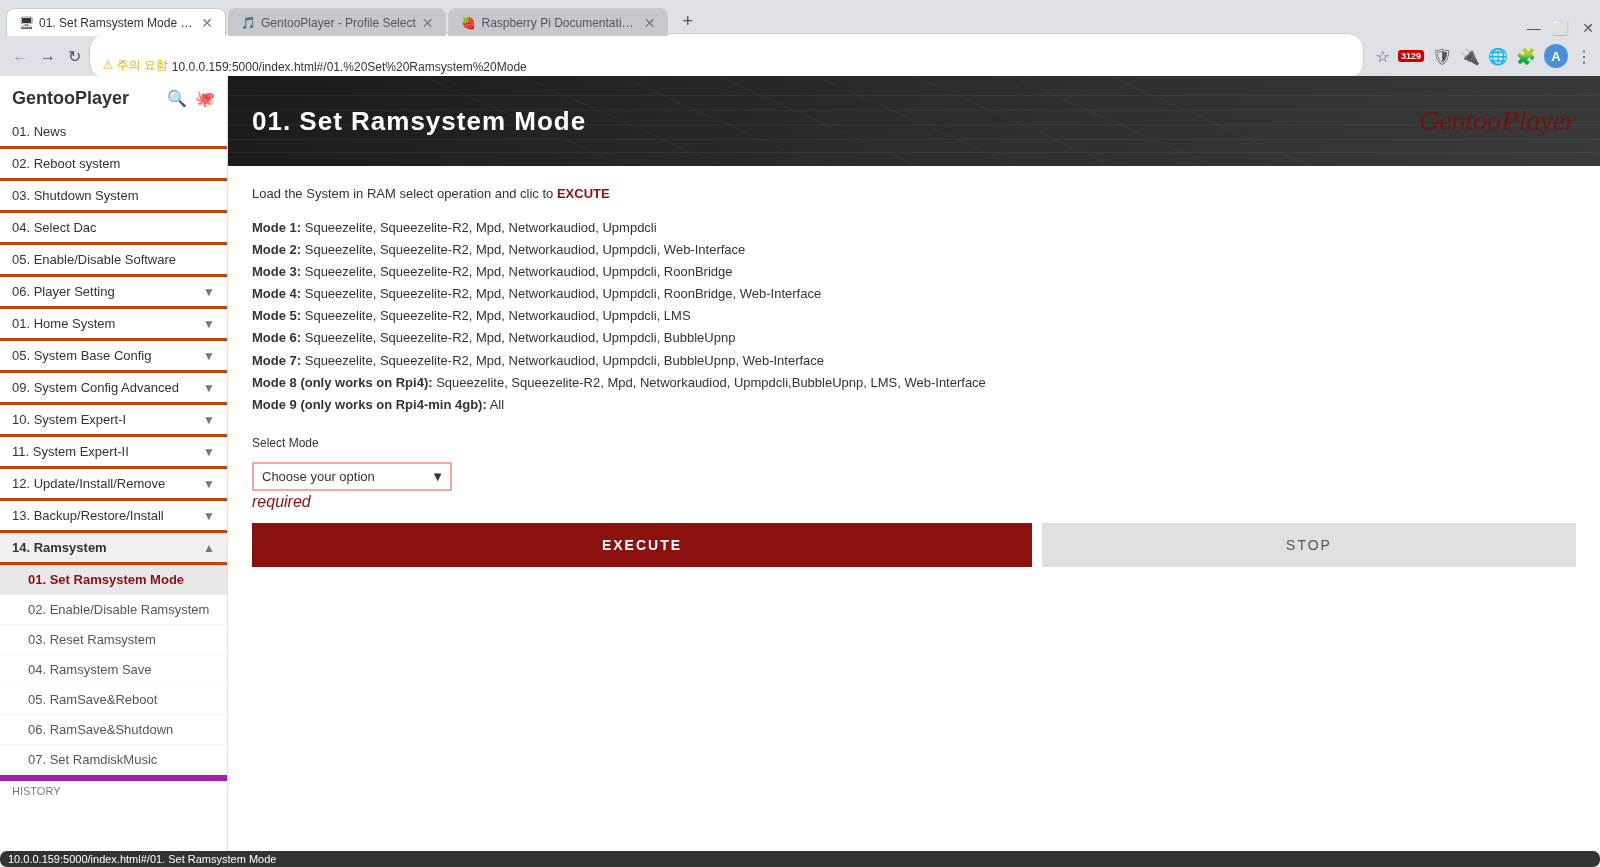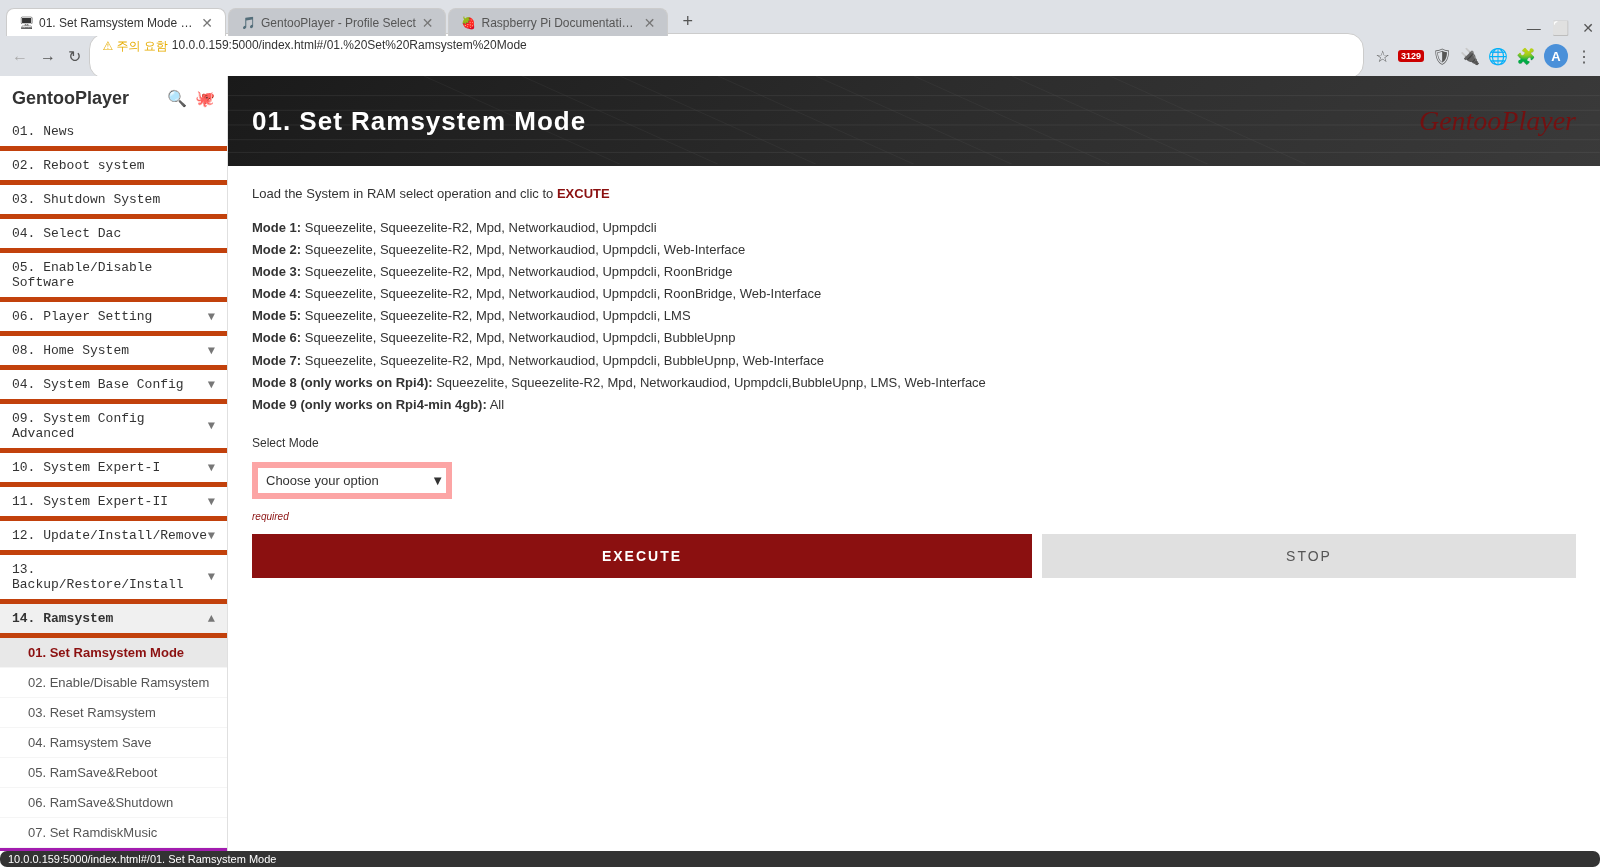--- a/index.html
+++ b/index.html
@@ -13,39 +13,39 @@
     .tab.inactive { background: #c5c8cd; color: #555; }
     .tab-icon { width: 14px; height: 14px; margin-right: 6px; flex-shrink: 0; }
     .tab-title { flex: 1; overflow: hidden; text-overflow: ellipsis; white-space: nowrap; font-size: 12px; }
     .tab-close { margin-left: 6px; color: #777; cursor: pointer; font-size: 14px; line-height: 1; }
     .tab-new { background: none; border: none; font-size: 18px; color: #555; cursor: pointer; padding: 0 8px; align-self: center; margin-left: 4px; }
     .tab-window-controls { margin-left: auto; display: flex; gap: 4px; align-items: center; }
 
     .address-bar { display: flex; align-items: center; background: #dee1e6; padding: 4px 8px; gap: 4px; height: 40px; }
     .nav-btn { background: none; border: none; font-size: 16px; color: #555; cursor: pointer; padding: 2px 4px; }
     .nav-btn.disabled { color: #aaa; }
-    .url-bar { flex: 1; display: flex; align-items: flex-start; background: #fff; border-radius: 16px; padding: 4px 12px; height: 46px; border: 1px solid #ccc; font-size: 12px; color: #333; }
+    .url-bar { flex: 1; display: flex; align-items: flex-end; background: #fff; border-radius: 16px; padding: 4px 12px; height: 46px; border: 1px solid #ccc; font-size: 12px; color: #333; }
     .url-warning { color: #e6ac00; margin-right: 4px; font-size: 12px; }
     .url-text { flex: 1; color: #333; font-size: 12px; }
     .toolbar-icons { display: flex; align-items: center; gap: 8px; margin-left: 8px; }
     .toolbar-icon { font-size: 16px; color: #555; cursor: pointer; }
     .toolbar-icon.profile { width: 24px; height: 24px; background: #4a90d9; border-radius: 50%; display: flex; align-items: center; justify-content: center; color: #fff; font-size: 13px; font-weight: bold; }
     .badge { background: #c00; color: #fff; font-size: 9px; border-radius: 3px; padding: 1px 3px; font-weight: bold; }
 
     
     .app { display: flex; flex: 1; overflow: hidden; }
 
     
     .sidebar { width: 228px; flex-shrink: 0; background: #fff; border-right: 1px solid #e0e0e0; overflow-y: auto; position: relative; }
     .sidebar-header { padding: 12px 12px 8px; display: flex; align-items: center; justify-content: space-between; }
     .sidebar-logo { font-size: 18px; font-weight: bold; color: #333; }
     .sidebar-header-icons { display: flex; gap: 8px; }
     .sidebar-header-icon { color: #555; font-size: 16px; cursor: pointer; }
     .sidebar-scroll { overflow-y: auto; }
-    .sidebar-item { padding: 7px 12px; cursor: pointer; color: #333; font-size: 13px; display: flex; align-items: center; justify-content: space-between; border-bottom: 5px solid #c2410c; font-family: Liberation Mono, monospace; }
+    .sidebar-item { padding: 7px 12px; cursor: pointer; color: #333; font-size: 13px; display: flex; align-items: center; justify-content: space-between; border-bottom: 3px solid #c2410c; }
     .sidebar-item.active-section { font-weight: bold; align-items: center; }
     .sidebar-item.active-section.expanded { background: #f0f0f0; }
     .sidebar-item .arrow { color: #777; font-size: 12px; }
     .sidebar-subitem { padding: 7px 12px 7px 28px; cursor: pointer; color: #555; font-size: 13px; border-bottom: 1px solid #f5f5f5; }
     .sidebar-subitem.active { background: #e8e8e8; color: #8b1010; font-weight: bold; }
     .sidebar-footer { padding: 4px 12px; font-size: 11px; color: #777; border-top: 6px solid #a21caf; }
 
     
     .main { flex: 1; display: flex; flex-direction: column; overflow: hidden; background: #f5f5f5; }
     .main-header { position: relative; background: linear-gradient(135deg, #1a1a1a 0%, #2c2c2c 50%, #3a3a3a 100%); height: 90px; display: flex; align-items: center; padding: 0 24px; overflow: hidden; }
@@ -55,23 +55,23 @@
 
     .main-content { flex: 1; overflow-y: auto; background: #fff; padding: 20px 24px; }
     .description { font-size: 13px; color: #333; margin-bottom: 16px; }
     .description .highlight { font-weight: bold; color: #8b1010; text-align: right; }
     .modes-list { margin-bottom: 20px; font-size: 13px; color: #333; line-height: 1.7; }
     .mode-line { display: block; }
     .mode-label { font-weight: bold; }
     .select-section { margin-bottom: 12px; }
     .select-label { font-size: 12px; color: #333; margin-bottom: 12px; }
     .select-wrapper { position: relative; display: inline-block; }
-    .mode-select { appearance: none; border: 6px solid #fca5a5; background: #fff; padding: 5px 28px 5px 8px; font-size: 13px; color: #333; cursor: pointer; min-width: 200px; }
+    .mode-select { appearance: none; border: 2px solid #fca5a5; background: #fff; padding: 5px 28px 5px 8px; font-size: 13px; color: #333; cursor: pointer; min-width: 200px; }
     .select-arrow { position: absolute; right: 8px; top: 50%; transform: translateY(-50%); pointer-events: none; color: #333; }
-    .required-text { color: #8b1010; font-size: 10px; margin-top: 12px; font-style: italic; }
+    .required-text { color: #8b1010; font-size: 16px; margin-top: 2px; font-style: italic; }
     .btn-row { display: flex; gap: 10px; margin-top: 8px; }
     .btn-execute { flex: 0 0 780px; background: #8b1010; color: #fff; border: none; padding: 14px 0; font-size: 14px; font-weight: bold; letter-spacing: 2px; cursor: pointer; text-align: center; }
     .btn-stop { flex: 1; background: #e0e0e0; color: #555; border: none; padding: 14px 0; font-size: 14px; letter-spacing: 2px; cursor: pointer; text-align: center; }
 
     
     .status-bar { background: #333; color: #fff; font-size: 11px; padding: 2px 8px; flex-shrink: 0; border-radius: 7px; }
   </style>
 </head>
 <body>
 
@@ -145,25 +145,25 @@
         <span>04. Select Dac</span>
       </div>
       <div class="sidebar-item">
         <span>05. Enable/Disable Software</span>
       </div>
       <div class="sidebar-item">
         <span>06. Player Setting</span>
         <span class="arrow">▼</span>
       </div>
       <div class="sidebar-item">
-        <span>08. Home System</span>
-        <span class="arrow">▼</span>
-      </div>
-      <div class="sidebar-item">
-        <span>04. System Base Config</span>
+        <span>01. Home System</span>
+        <span class="arrow">▼</span>
+      </div>
+      <div class="sidebar-item">
+        <span>05. System Base Config</span>
         <span class="arrow">▼</span>
       </div>
       <div class="sidebar-item">
         <span>09. System Config Advanced</span>
         <span class="arrow">▼</span>
       </div>
       <div class="sidebar-item">
         <span>10. System Expert-I</span>
         <span class="arrow">▼</span>
       </div>

